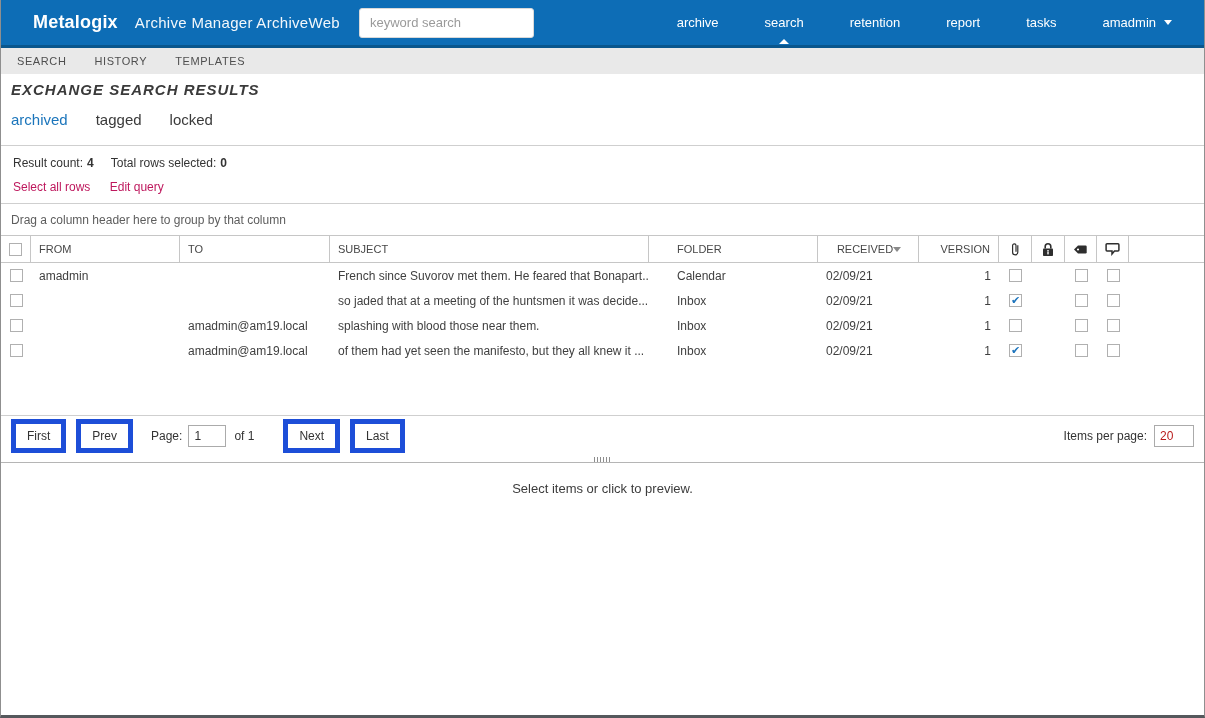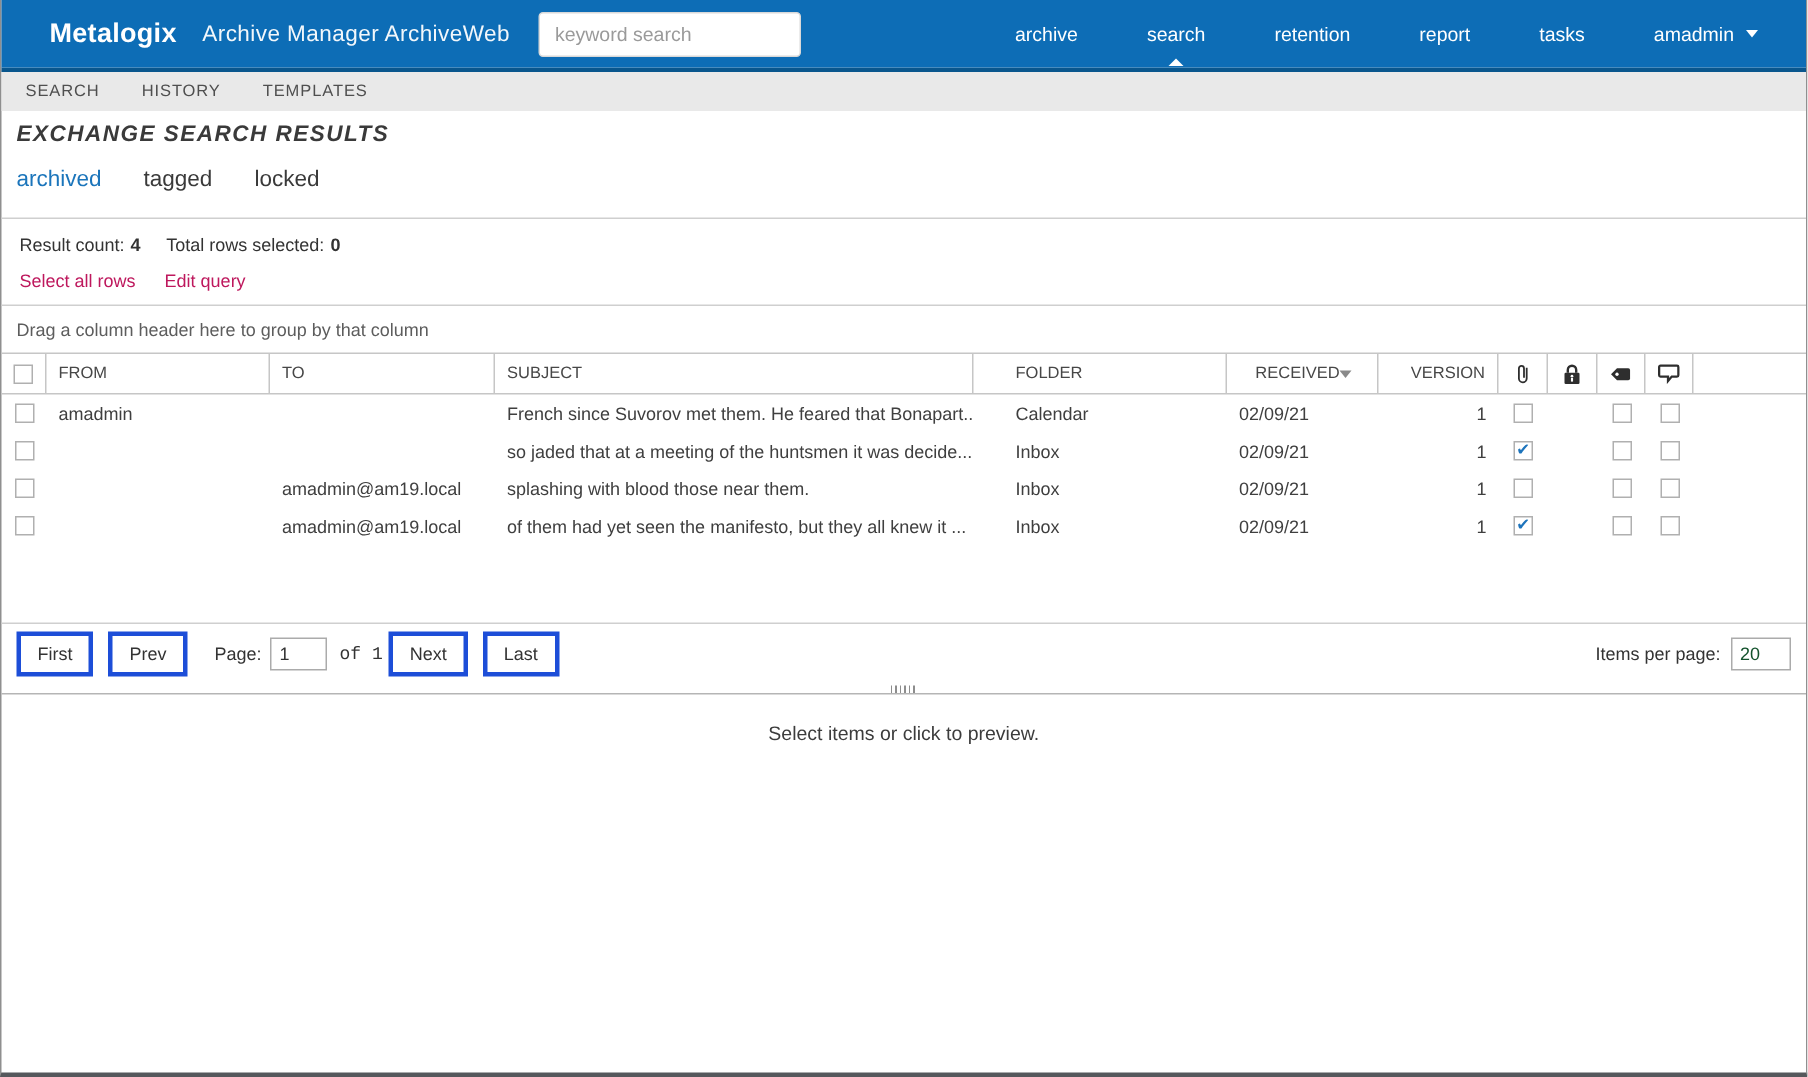--- a/index.html
+++ b/index.html
@@ -111,34 +111,34 @@
   .cb.checked::after { content:"\2714"; color:#1d74bc; font-size:11px; font-weight:bold; line-height:1; }
 
   .grid-body-space { height:52px; }
 
   
   .pager {
     border-top:1px solid #cfcfcf; height:41px; flex-shrink:0;
     display:flex; align-items:center; padding:0 10px; font-size:12px; color:#333;
   }
   .pg-btn {
-    background:#fff; border:3px solid #1d4ed8; color:#333;
+    background:#fff; border:5px solid #1d4ed8; color:#333;
     font-size:12px; padding:5px 11px; margin-right:10px; cursor:pointer;
     font-family:"Liberation Sans",sans-serif;
   }
   .pg-label { margin:0 6px 0 8px; }
   .pg-input {
     width:38px; height:22px; border:1px solid #ababab; padding:0 5px;
     font-size:12px; color:#333; margin-right:8px; font-family:"Liberation Sans",sans-serif;
   }
-  .pg-of { margin-right:4px;font-family:Liberation Mono, monospace; }
+  .pg-of { margin-right:29px; }
   .pager-right { margin-left:auto; display:flex; align-items:center; }
   .ipp-input {
     width:40px; height:22px; border:1px solid #ababab; padding:0 5px;
-    font-size:12px; color:#14532d; margin-left:7px; font-family:"Liberation Sans",sans-serif;
+    font-size:12px; color:#b91c1c; margin-left:7px; font-family:"Liberation Sans",sans-serif;
   }
 
   
   .splitter { height:7px; border-bottom:1px solid #b5b5b5; position:relative; flex-shrink:0; cursor:row-resize; }
   .grip {
     position:absolute; bottom:0; left:50%; width:17px; height:5px; margin-left:-9px;
     background:repeating-linear-gradient(90deg,#8d8d8d 0 1px,transparent 1px 3px);
   }
   .preview { flex:1; display:flex; justify-content:center; padding-top:18px; }
   .preview-hint { font-size:13px; color:#3c3c3c; }

